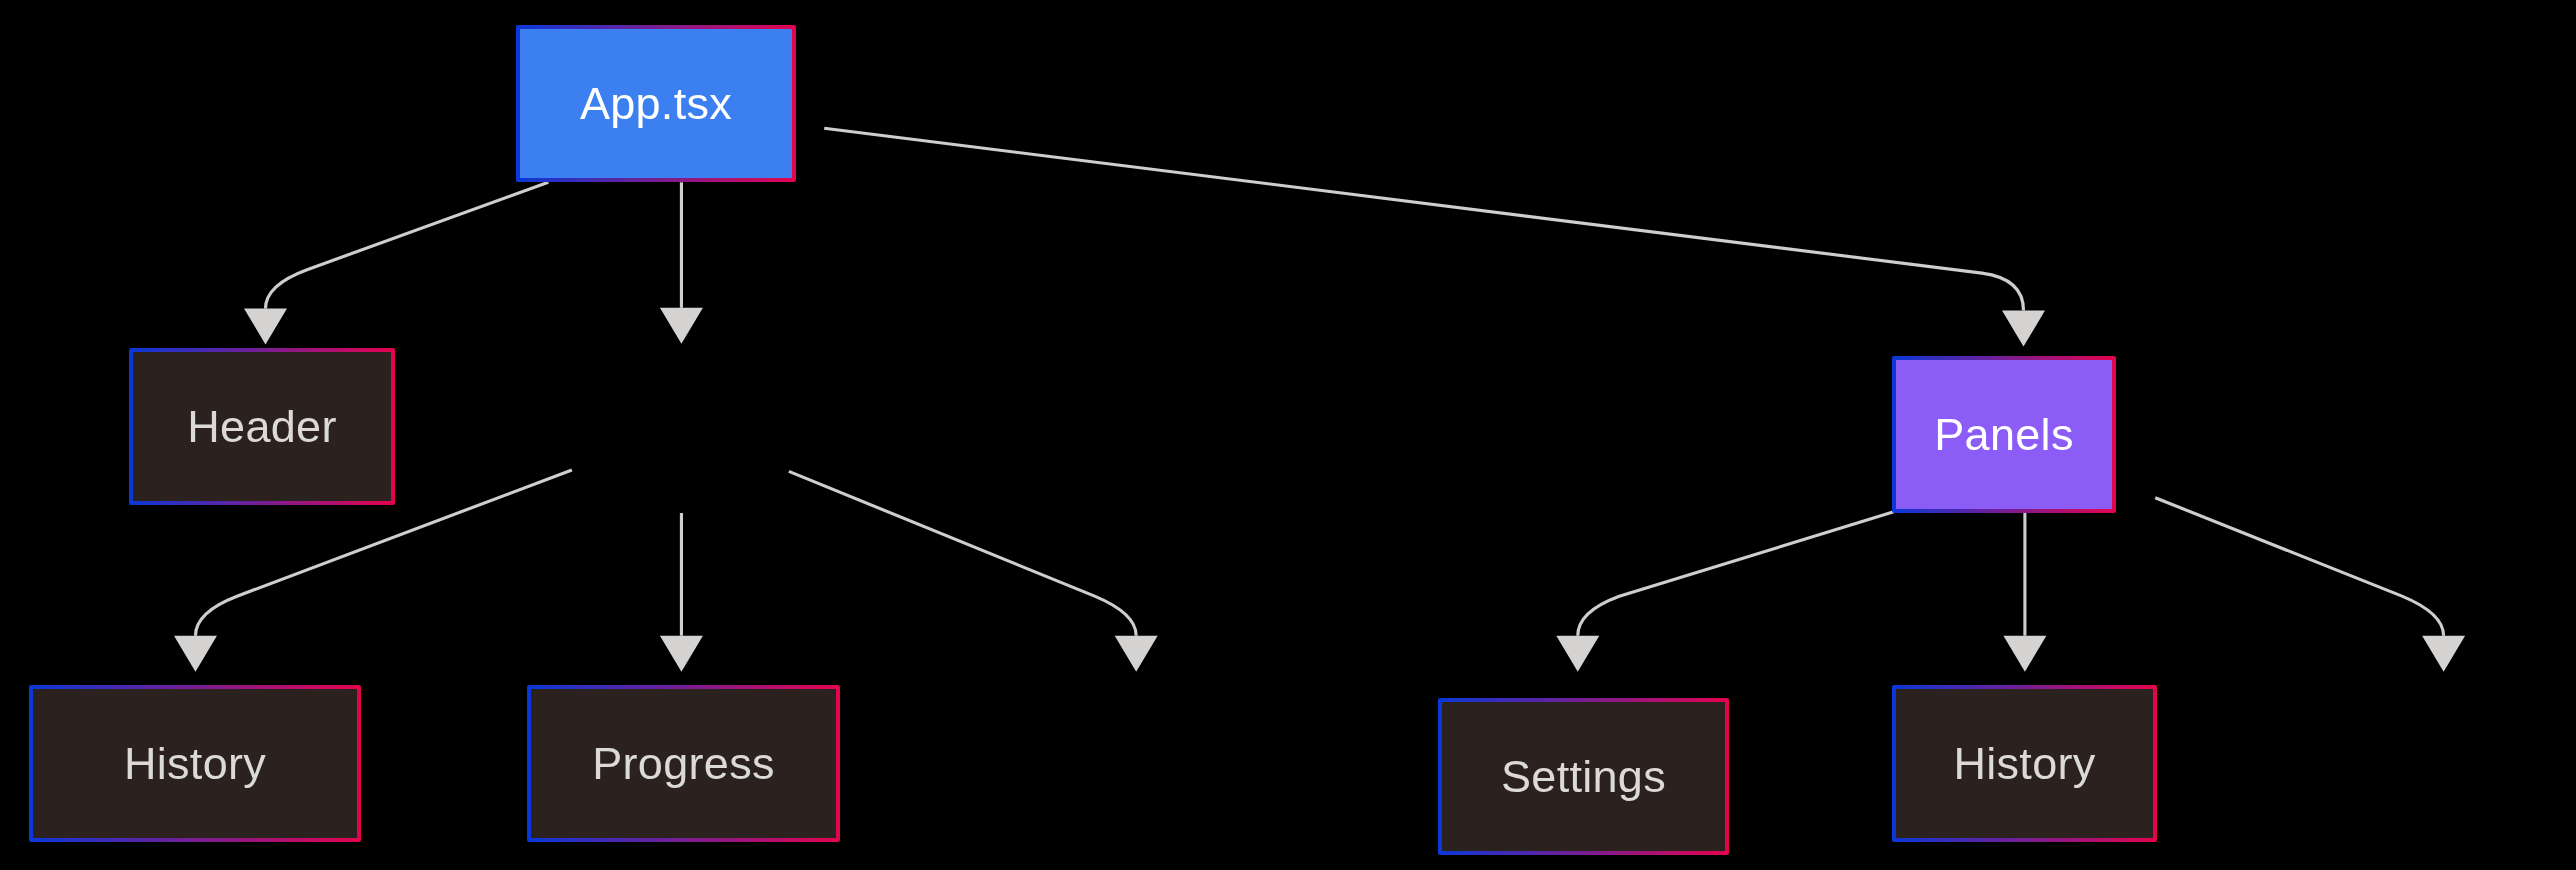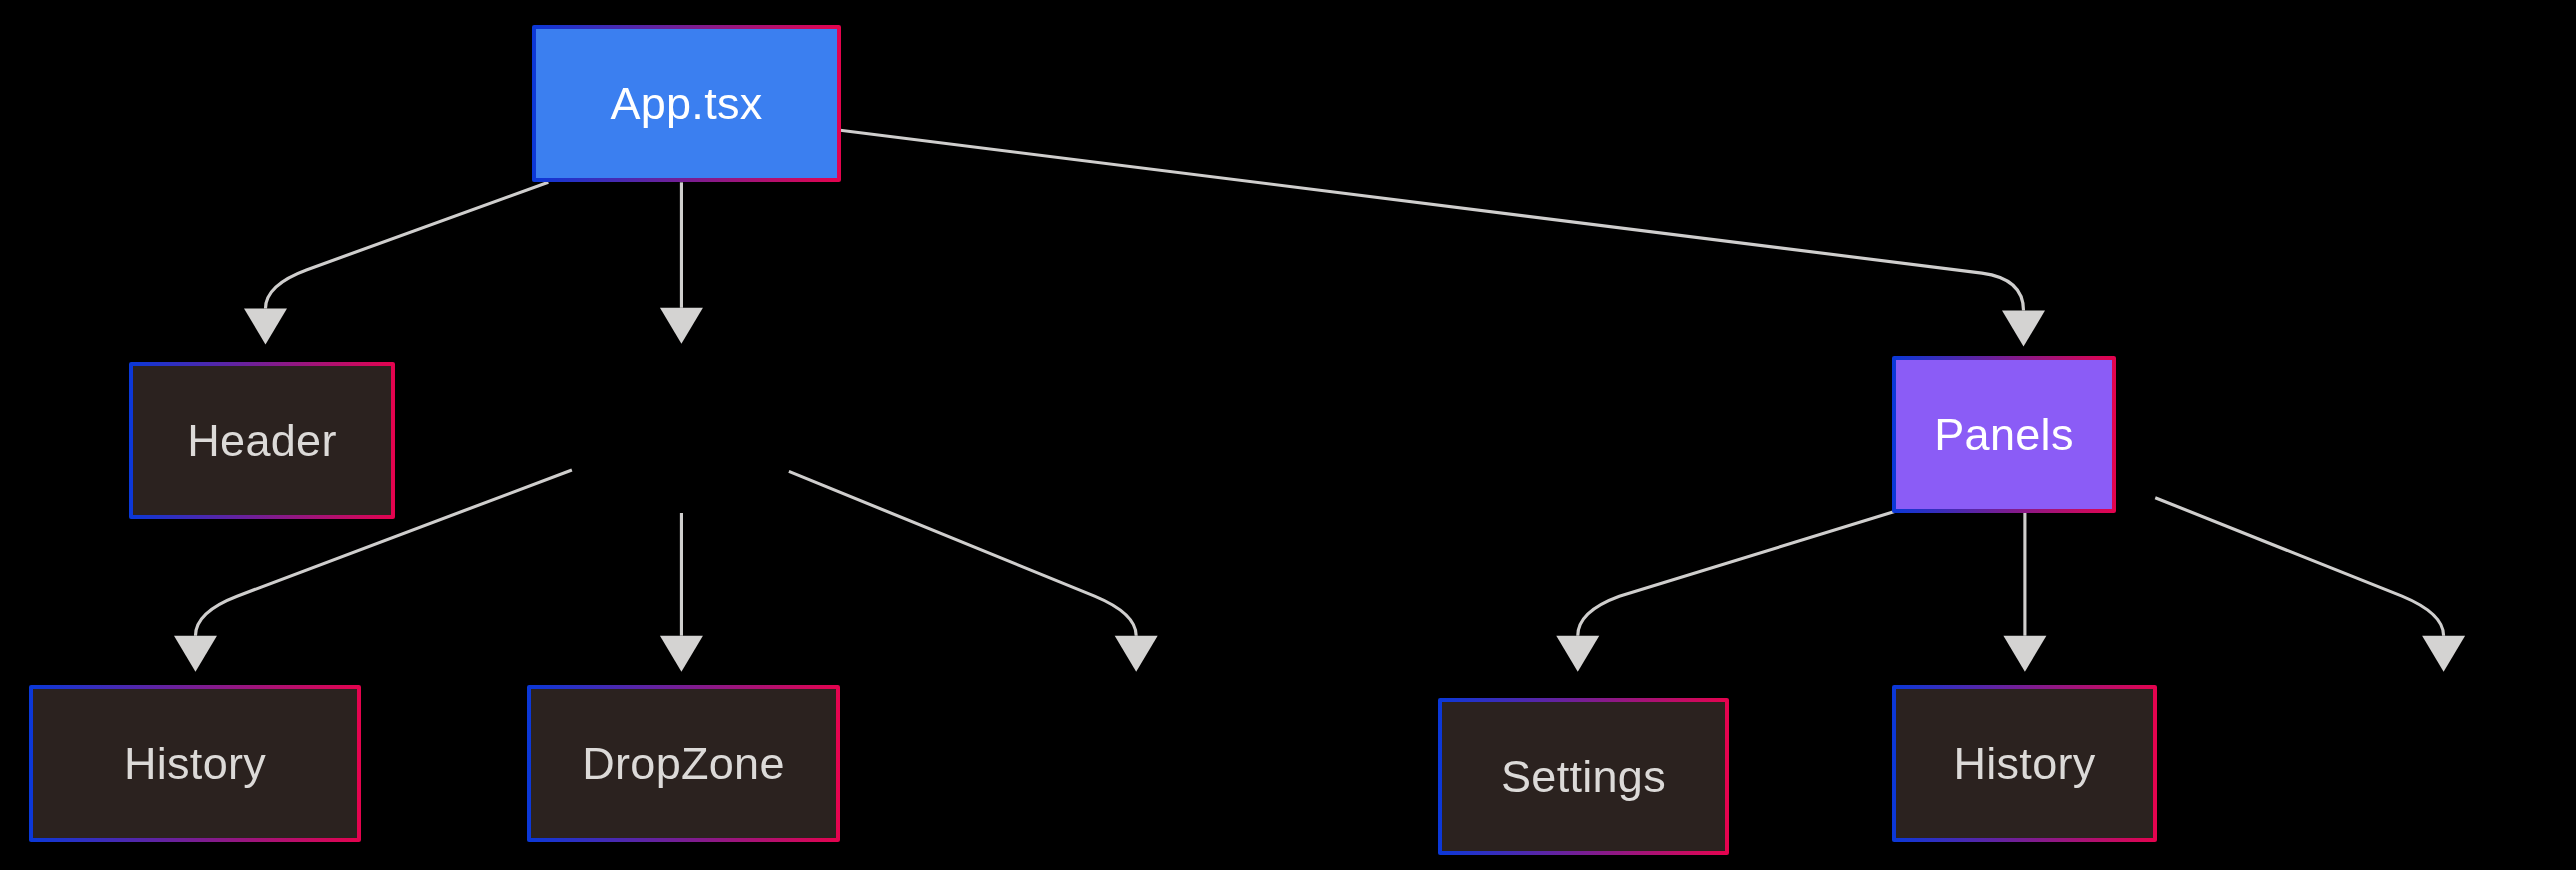--- a/index.html
+++ b/index.html
@@ -56,34 +56,34 @@
       <polygon points="951,917 1013,917 982,969" fill="#d4d3d2"></polygon>
       <path d="M 1137 680 L 1578 860 Q 1638 885 1638 917" fill="none" stroke="#cfcecd" stroke-width="4.5"></path>
       <polygon points="1607,917 1669,917 1638,969" fill="#d4d3d2"></polygon>
       <path d="M 2732 738 L 2335 860 Q 2275 882 2275 917" fill="none" stroke="#cfcecd" stroke-width="4.5"></path>
       <polygon points="2244,917 2306,917 2275,969" fill="#d4d3d2"></polygon>
       <path d="M 2920 740 L 2920 917" fill="none" stroke="#cfcecd" stroke-width="4.5"></path>
       <polygon points="2889,917 2951,917 2920,969" fill="#d4d3d2"></polygon>
       <path d="M 3108 718 L 3464 860 Q 3524 885 3524 917" fill="none" stroke="#cfcecd" stroke-width="4.5"></path>
       <polygon points="3493,917 3555,917 3524,969" fill="#d4d3d2"></polygon>
     </svg>
-<div class="node" style="left: 532px; top: 25px; width: 309px; height: 157px; color: rgb(255, 255, 255); background: linear-gradient(rgb(59, 127, 240), rgb(59, 127, 240)) padding-box padding-box, linear-gradient(90deg, rgb(10, 56, 216), rgb(229, 3, 78)) border-box border-box;">
+<div class="node" style="left: 516px; top: 25px; width: 280px; height: 157px; color: rgb(255, 255, 255); background: linear-gradient(rgb(59, 127, 240), rgb(59, 127, 240)) padding-box padding-box, linear-gradient(90deg, rgb(10, 56, 216), rgb(229, 3, 78)) border-box border-box;">
       <span>App.tsx</span>
     </div>
-    <div class="node" style="left: 129px; top: 362px; width: 266px; height: 157px; color: rgb(220, 218, 216); background: linear-gradient(rgb(43, 34, 31), rgb(43, 34, 31)) padding-box padding-box, linear-gradient(90deg, rgb(10, 56, 216), rgb(229, 3, 78)) border-box border-box;">
+    <div class="node" style="left: 129px; top: 348px; width: 266px; height: 157px; color: rgb(220, 218, 216); background: linear-gradient(rgb(43, 34, 31), rgb(43, 34, 31)) padding-box padding-box, linear-gradient(90deg, rgb(10, 56, 216), rgb(229, 3, 78)) border-box border-box;">
       <span>Header</span>
     </div>
     <div class="node" style="left: 1892px; top: 356px; width: 224px; height: 157px; color: rgb(255, 255, 255); background: linear-gradient(rgb(139, 92, 246), rgb(139, 92, 246)) padding-box padding-box, linear-gradient(90deg, rgb(10, 56, 216), rgb(229, 3, 78)) border-box border-box;">
       <span>Panels</span>
     </div>
     <div class="node" style="left: 29px; top: 685px; width: 332px; height: 157px; color: rgb(220, 218, 216); background: linear-gradient(rgb(43, 34, 31), rgb(43, 34, 31)) padding-box padding-box, linear-gradient(90deg, rgb(10, 56, 216), rgb(229, 3, 78)) border-box border-box;">
       <span>History</span>
     </div>
     <div class="node" style="left: 527px; top: 685px; width: 313px; height: 157px; color: rgb(220, 218, 216); background: linear-gradient(rgb(43, 34, 31), rgb(43, 34, 31)) padding-box padding-box, linear-gradient(90deg, rgb(10, 56, 216), rgb(229, 3, 78)) border-box border-box;">
-      <span>DropZone</span>
+      <span>Progress</span>
     </div>
     <div class="node" style="left: 1438px; top: 698px; width: 291px; height: 157px; color: rgb(220, 218, 216); background: linear-gradient(rgb(43, 34, 31), rgb(43, 34, 31)) padding-box padding-box, linear-gradient(90deg, rgb(10, 56, 216), rgb(229, 3, 78)) border-box border-box;">
       <span>Settings</span>
     </div>
     <div class="node" style="left: 1892px; top: 685px; width: 265px; height: 157px; color: rgb(220, 218, 216); background: linear-gradient(rgb(43, 34, 31), rgb(43, 34, 31)) padding-box padding-box, linear-gradient(90deg, rgb(10, 56, 216), rgb(229, 3, 78)) border-box border-box; justify-content: center;">
       <span>History</span>
     </div>
   </div>
 
 

